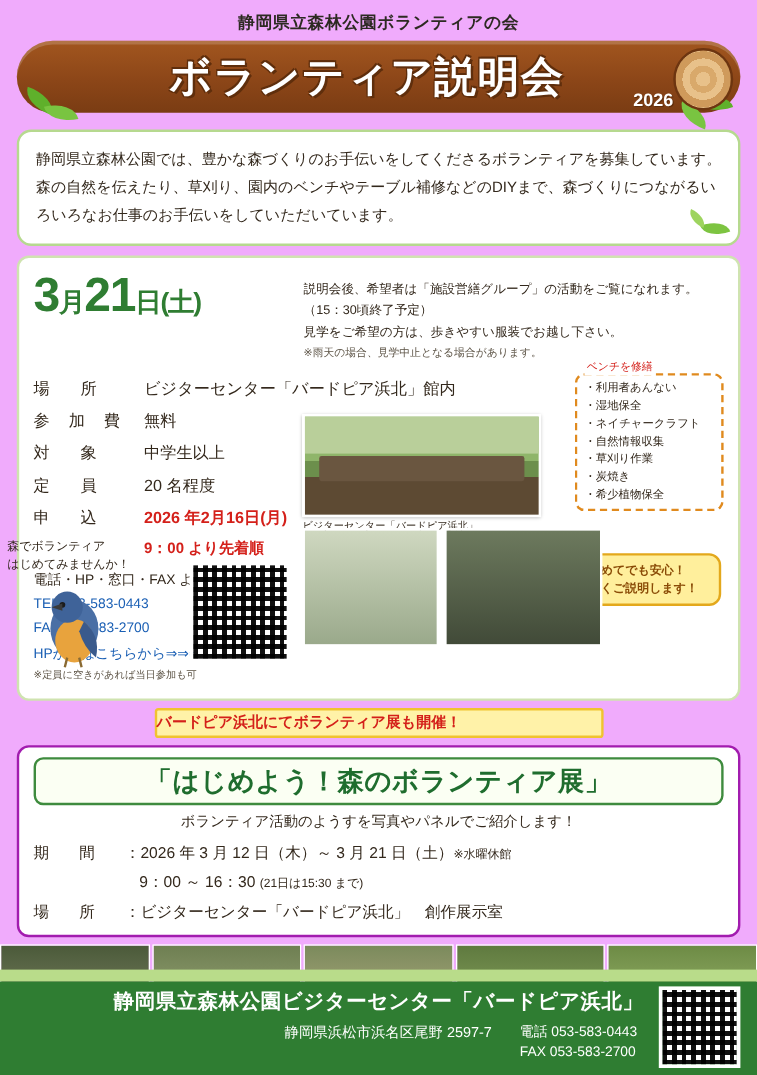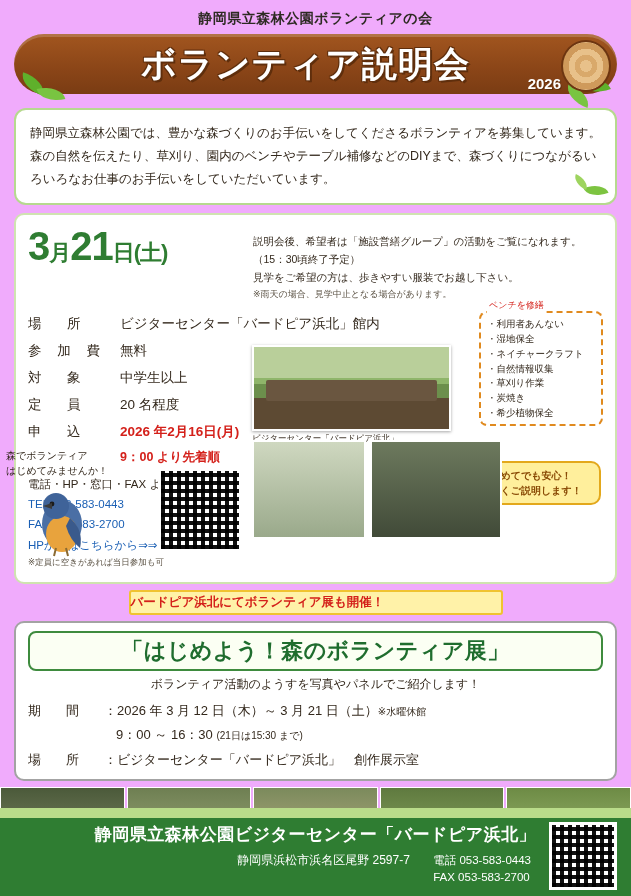--- a/index.html
+++ b/index.html
@@ -107,21 +107,21 @@
   
   .bird-note{position:absolute;left:6px;top:448px;font-size:10px;color:#33281c;line-height:1.5;}
   .bird{position:absolute;left:26px;top:484px;width:74px;height:76px;}
 
   
   .exh-banner{
     margin:6px auto 0 auto;width:370px;background:#fff2a8;border:2px solid #f0c330;
     color:#d4201a;font-weight:bold;font-size:12.5px;padding:2px 0;border-radius:3px;
   }
   .exh-panel{
-    margin:6px 14px 0 14px;background:#fff;border:2px solid #a3a3a3;border-radius:10px;padding:8px 12px 6px 12px;
+    margin:6px 14px 0 14px;background:#fff;border:2px solid #a21caf;border-radius:10px;padding:8px 12px 6px 12px;
   }
   .exh-title{
     text-align:center;font-size:22px;font-weight:bold;color:#1f6d2e;letter-spacing:.5px;
     border:2px solid #3e8b3e;border-radius:8px;padding:3px 0;background:#fbfff3;
   }
   .exh-sub{text-align:center;font-size:12px;margin-top:5px;}
   .exh-rows{margin-top:6px;font-size:13px;line-height:1.9;}
   .exh-rows .lbl{display:inline-block;width:76px;letter-spacing:6px;}
   .exh-rows .small{font-size:10px;}
 

